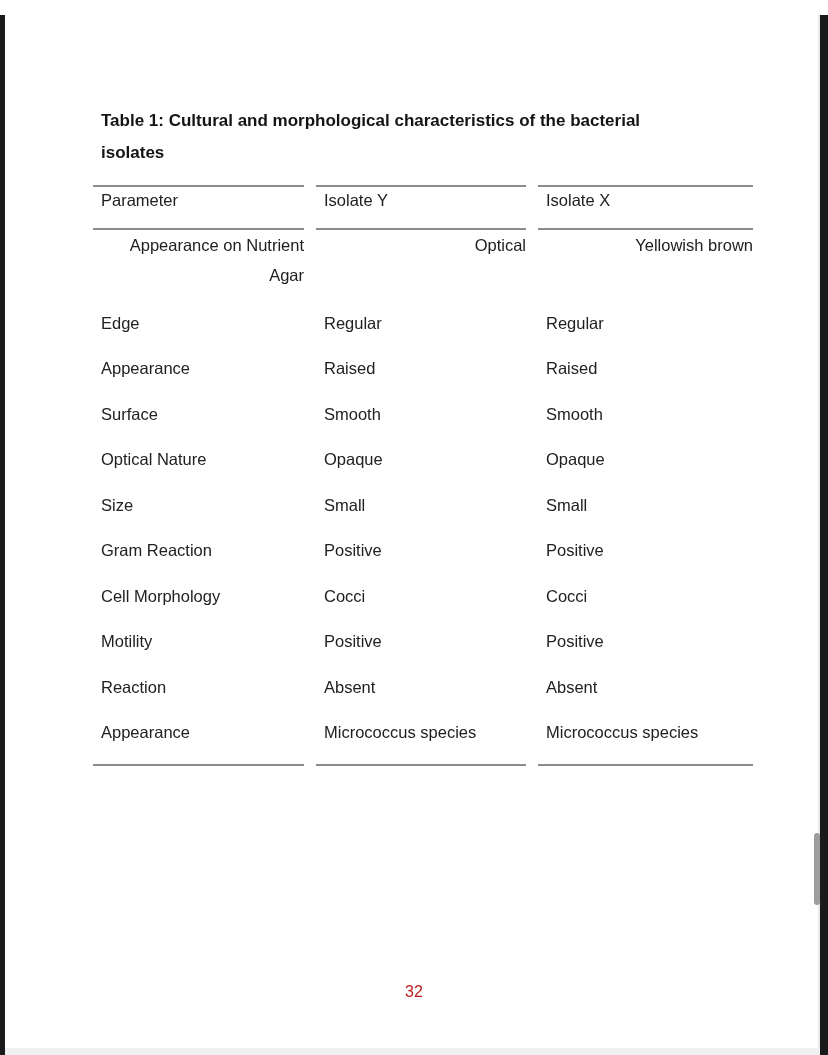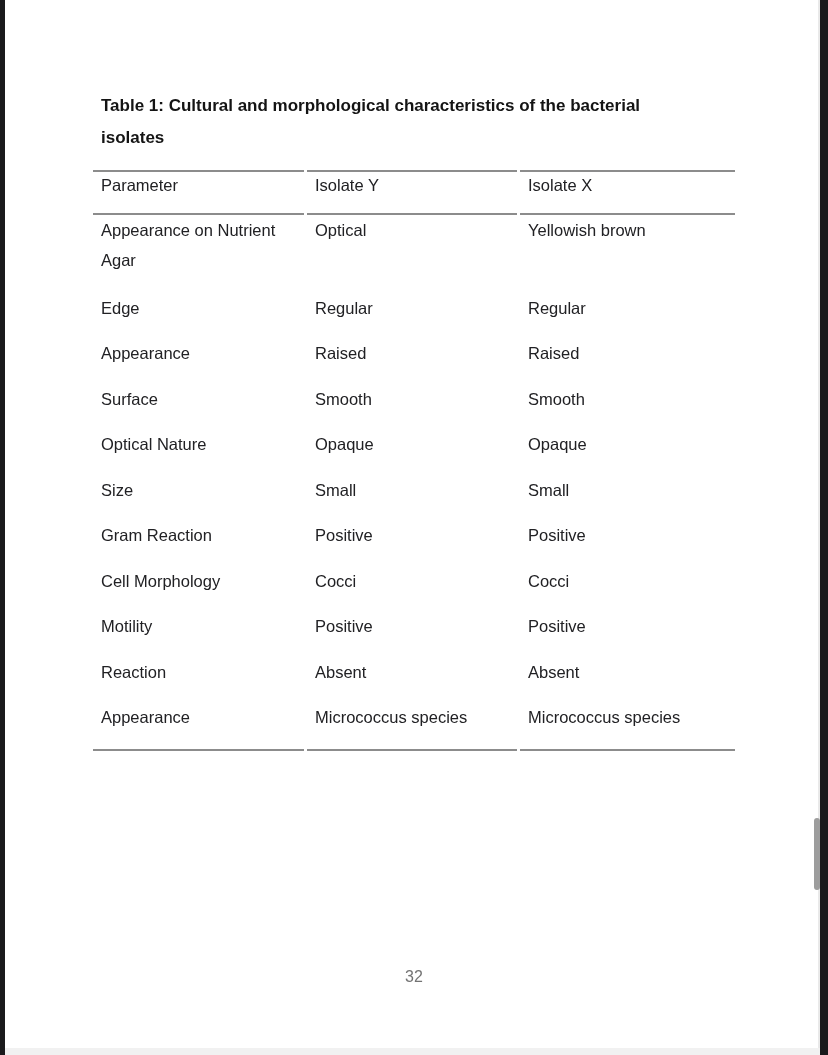--- a/index.html
+++ b/index.html
@@ -3,21 +3,21 @@
 <meta charset="utf-8">
 <style>
   * { margin: 0; padding: 0; box-sizing: border-box; }
   html, body { width: 828px; height: 1055px; overflow: hidden; }
   body {
     font-family: "Liberation Sans", sans-serif;
     background: #ffffff;
     position: relative;
     color: #212124;
   }
-  .screen { position: absolute; inset: 0; background: #ffffff; }
+  .screen { position: absolute; inset: 0; background: #ffffff; margin-top: 15px; }
 
   
   .strip-left  { position: absolute; left: 0; top: 0; width: 5px; height: 1055px; background: #1a1a1c; }
   .strip-right { position: absolute; right: 0; top: 0; width: 8px; height: 1055px; background: #1a1a1c; }
   .track-line  { position: absolute; right: 8px; top: 0; width: 2px; height: 1055px; background: #e9e9e9; }
   .bottom-band { position: absolute; left: 5px; right: 8px; bottom: 0; height: 7px; background: #f1f1f1; }
 
   .scroll-thumb {
     position: absolute; right: 8px; top: 818px;
     width: 6px; height: 72px;
@@ -29,45 +29,45 @@
     position: absolute; left: 101px; top: 90px;
     width: 580px;
     font-size: 17px; font-weight: bold; line-height: 32px;
     color: #141414;
   }
 
   .tbl { position: absolute; left: 93px; top: 170px; width: 642px; }
   .t-row {
     display: grid;
     grid-template-columns: 211px 210px 215px;
-    column-gap: 3px;
+    column-gap: 12px;
   }
   .cell {
     padding-left: 8px;
     font-size: 16.5px;
     line-height: 30px;
     color: #212124;
   }
   .t-head { height: 45px; }
   .t-head .cell {
     border-top: 2px solid #8c8c8c;
     border-bottom: 2px solid #8c8c8c;
     line-height: 24px;
     padding-top: 1px;
   }
   .r      { height: 45.5px; }
-  .r-tall { height: 77.5px; }
+  .r-tall { height: 77.5px; text-align: right; }
   .r-last { height: 49px; }
   .r-last .cell { border-bottom: 2px solid #8c8c8c; }
   .italic { }
 
   .page-number {
     position: absolute; left: 0; top: 968px;
     width: 828px; text-align: center;
-    font-size: 16px; color: #737373;
+    font-size: 16px; color: #b91c1c;
   }
 </style>
 </head>
 <body>
 
 <div class="screen">
 
   <div class="doc-title">Table 1: Cultural and morphological characteristics of the bacterial isolates</div>
 
   <div class="tbl">

